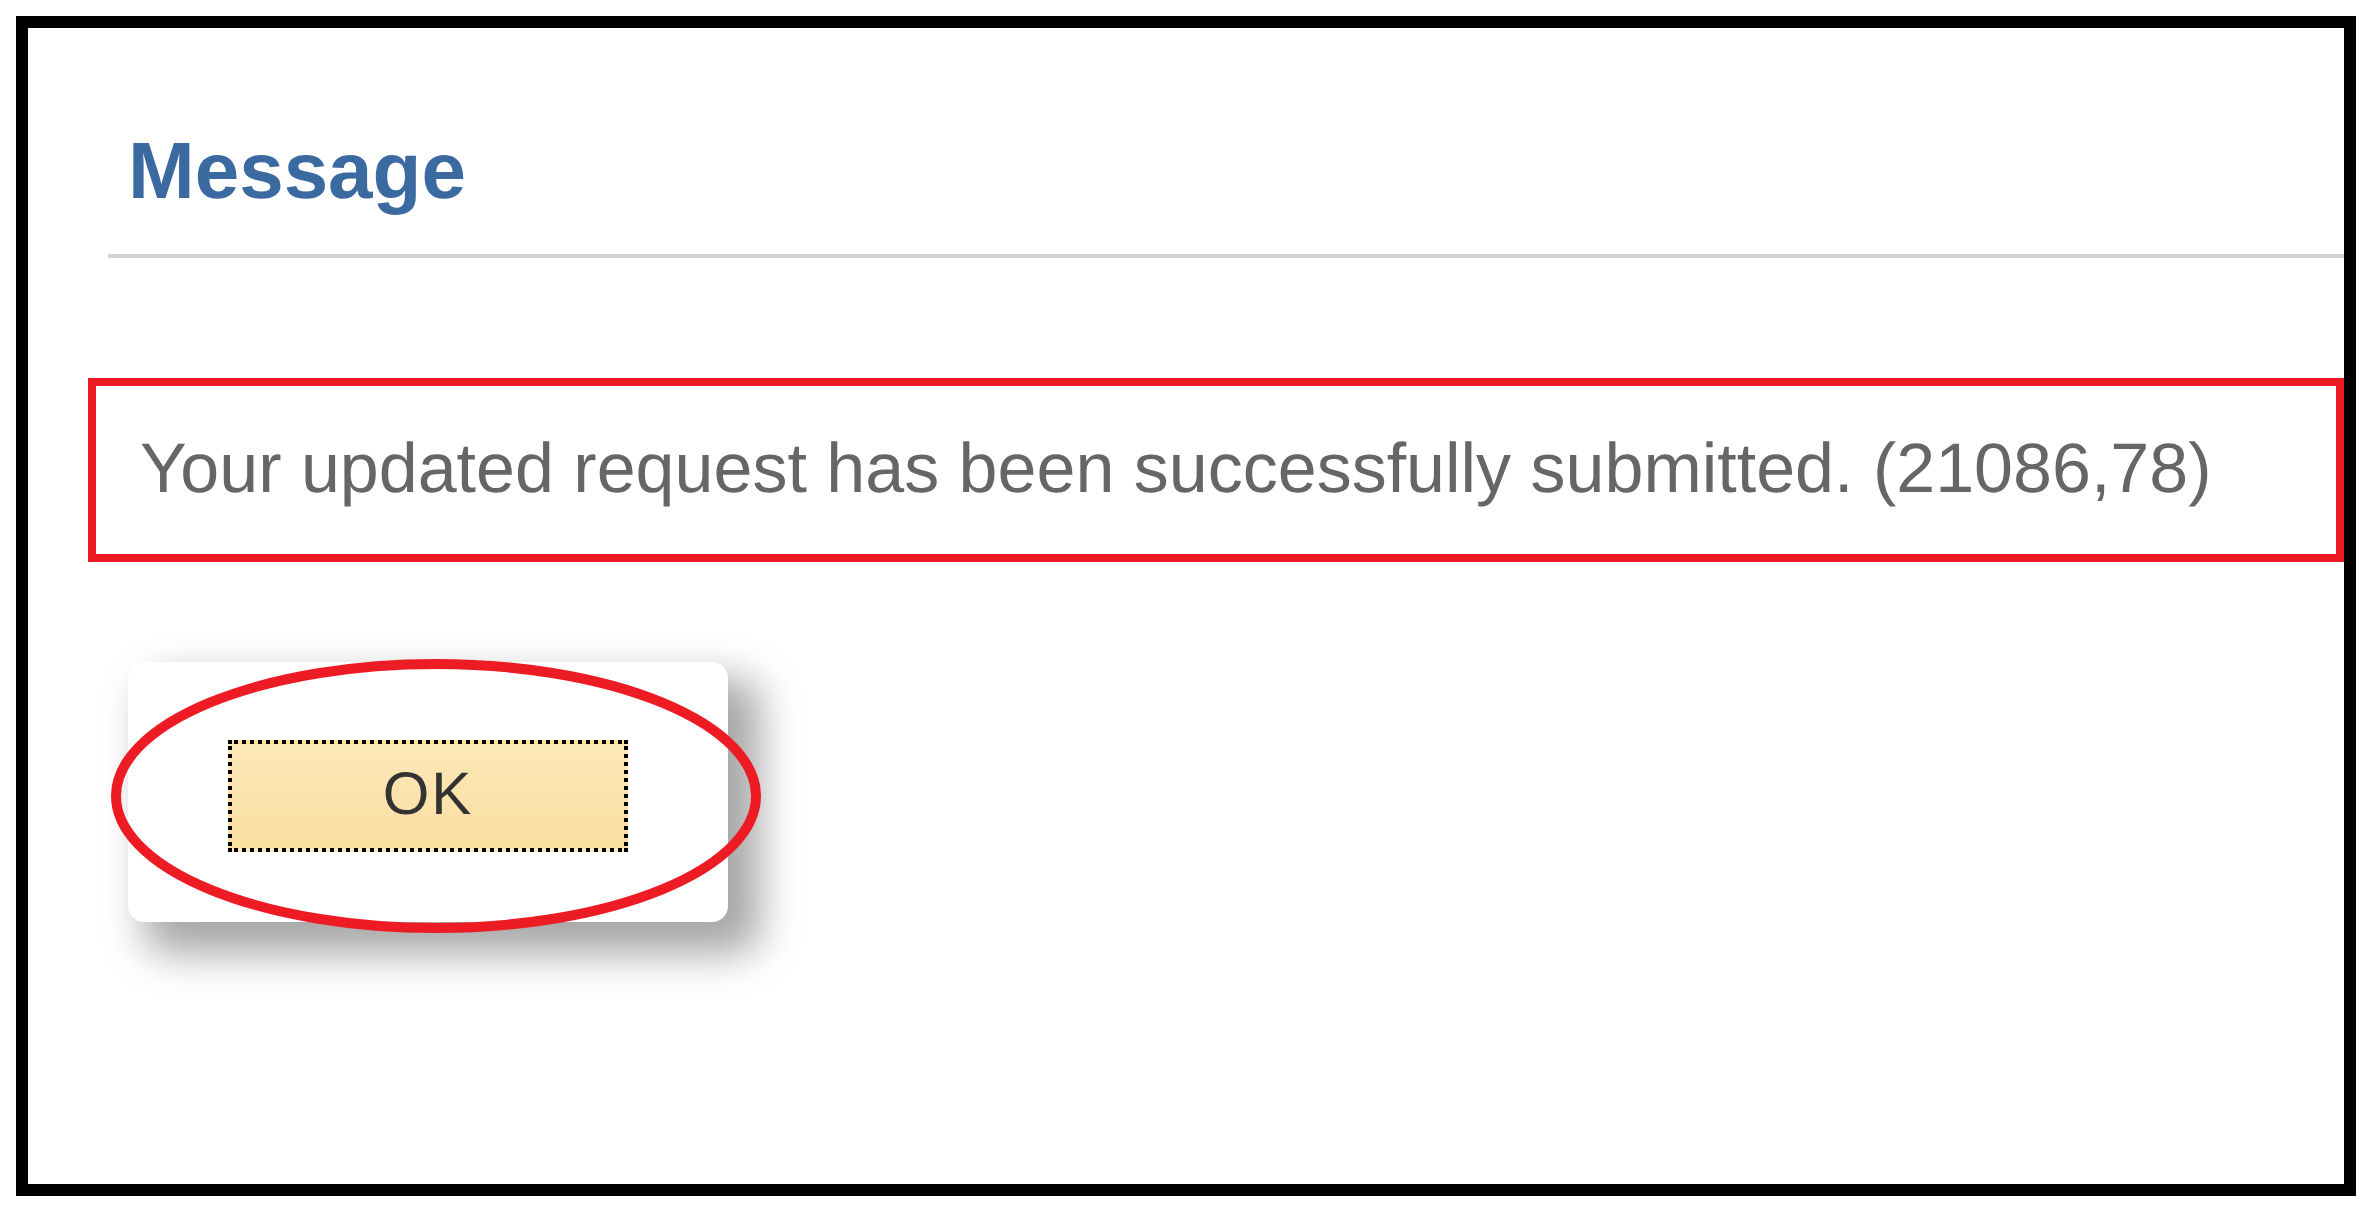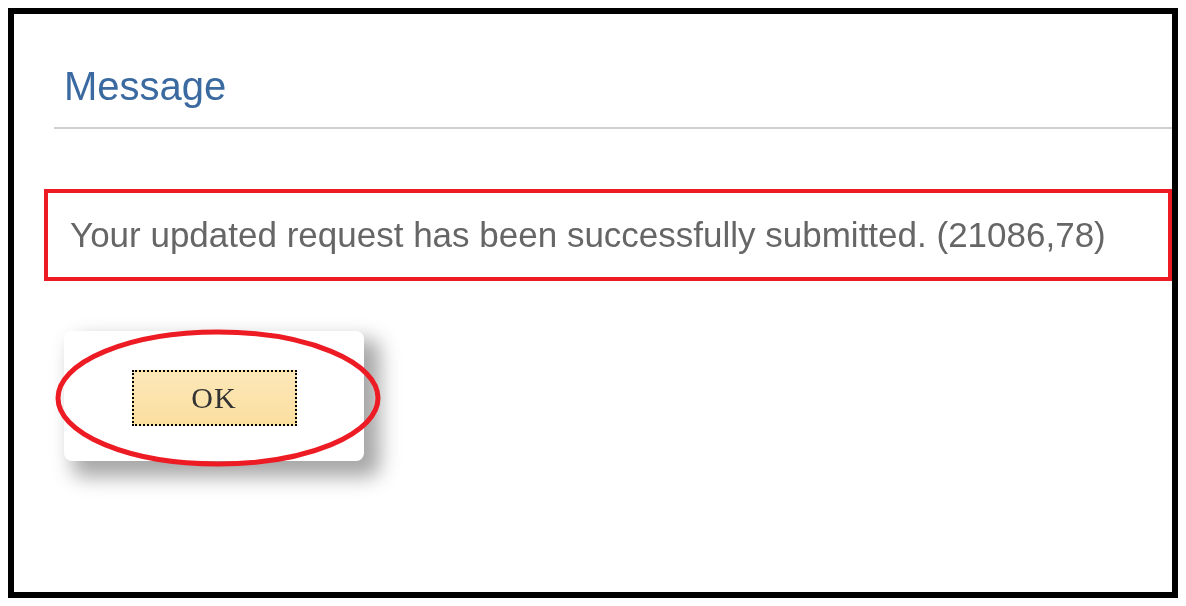--- a/index.html
+++ b/index.html
@@ -25,21 +25,21 @@
       padding: 0;
     }
     .inner-content {
       padding: 50px 20px 30px 50px;
       position: relative;
       height: 100%;
     }
     .dialog-title {
       color: #3b6aa0;
       font-size: 40px;
-      font-weight: 400;
+      font-weight: 700;
       margin-bottom: 18px;
       padding-left: 0px;
     }
     .title-divider {
       border: none;
       border-top: 2px solid #d0d0d0;
       margin-left: -10px;
       margin-right: -20px;
     }
     .message-box {
@@ -70,28 +70,28 @@
       height: 130px;
       background: #fff;
       border-radius: 8px;
       box-shadow: 12px 12px 20px 4px rgba(0,0,0,0.35);
       display: flex;
       align-items: center;
       justify-content: center;
       padding-top: 4px;
     }
     .ok-button {
-      width: 165px;
+      width: 200px;
       height: 56px;
       background: linear-gradient(to bottom, #fce7b8 0%, #fadf9f 100%);
       border: 2px dotted #000;
       outline: none;
       font-size: 30px;
       color: #333;
-      font-family: Liberation Serif, serif;
+      font-family: Liberation Sans, sans-serif;
       cursor: pointer;
       letter-spacing: 1px;
       padding: 0;
     }
     .ellipse-annotation {
       position: absolute;
       top: 2px;
       left: -8px;
       width: 345px;
       height: 150px;

